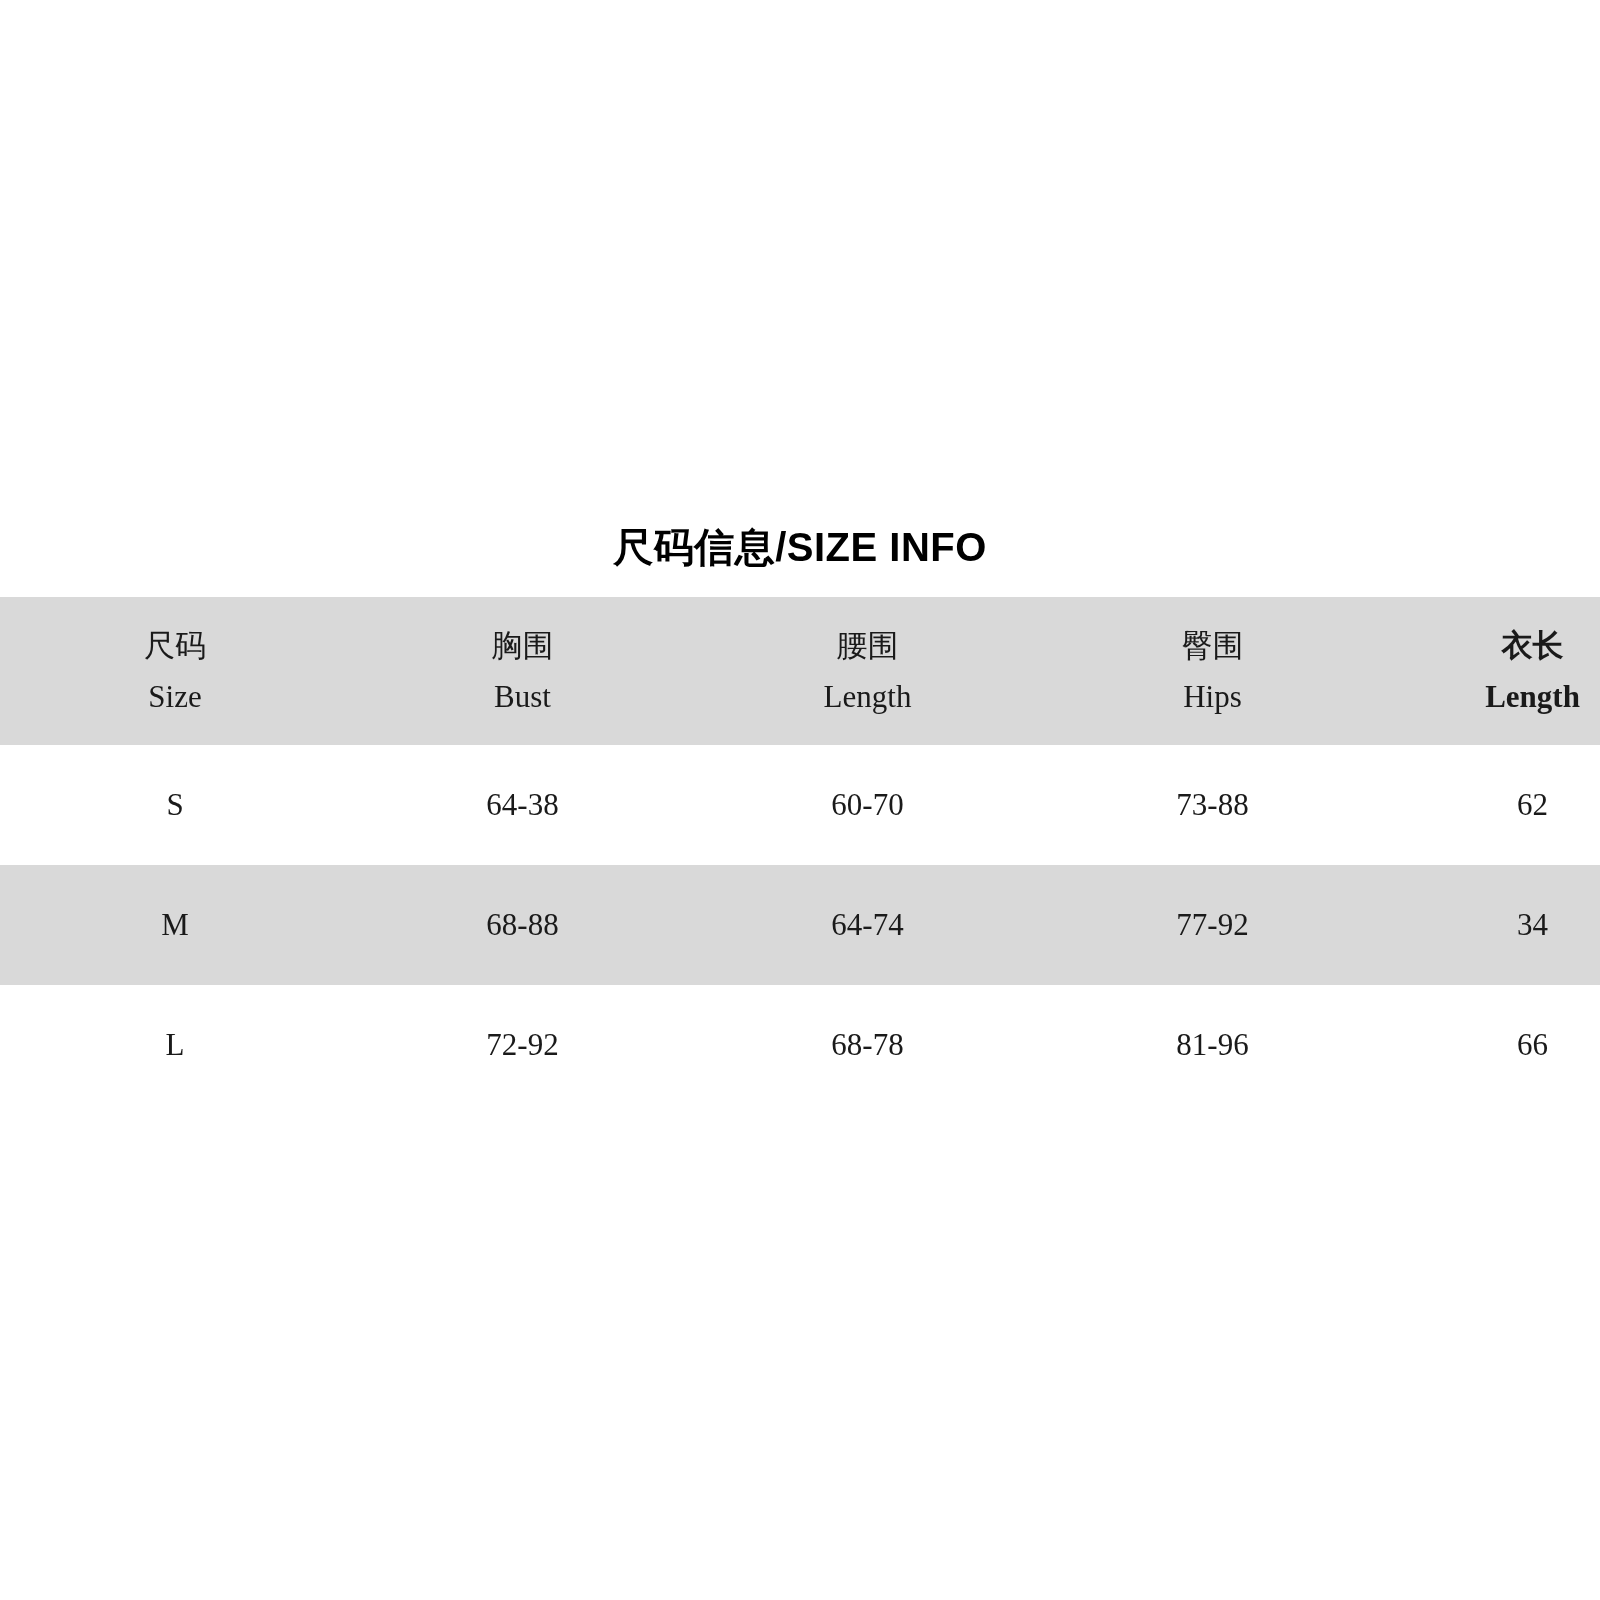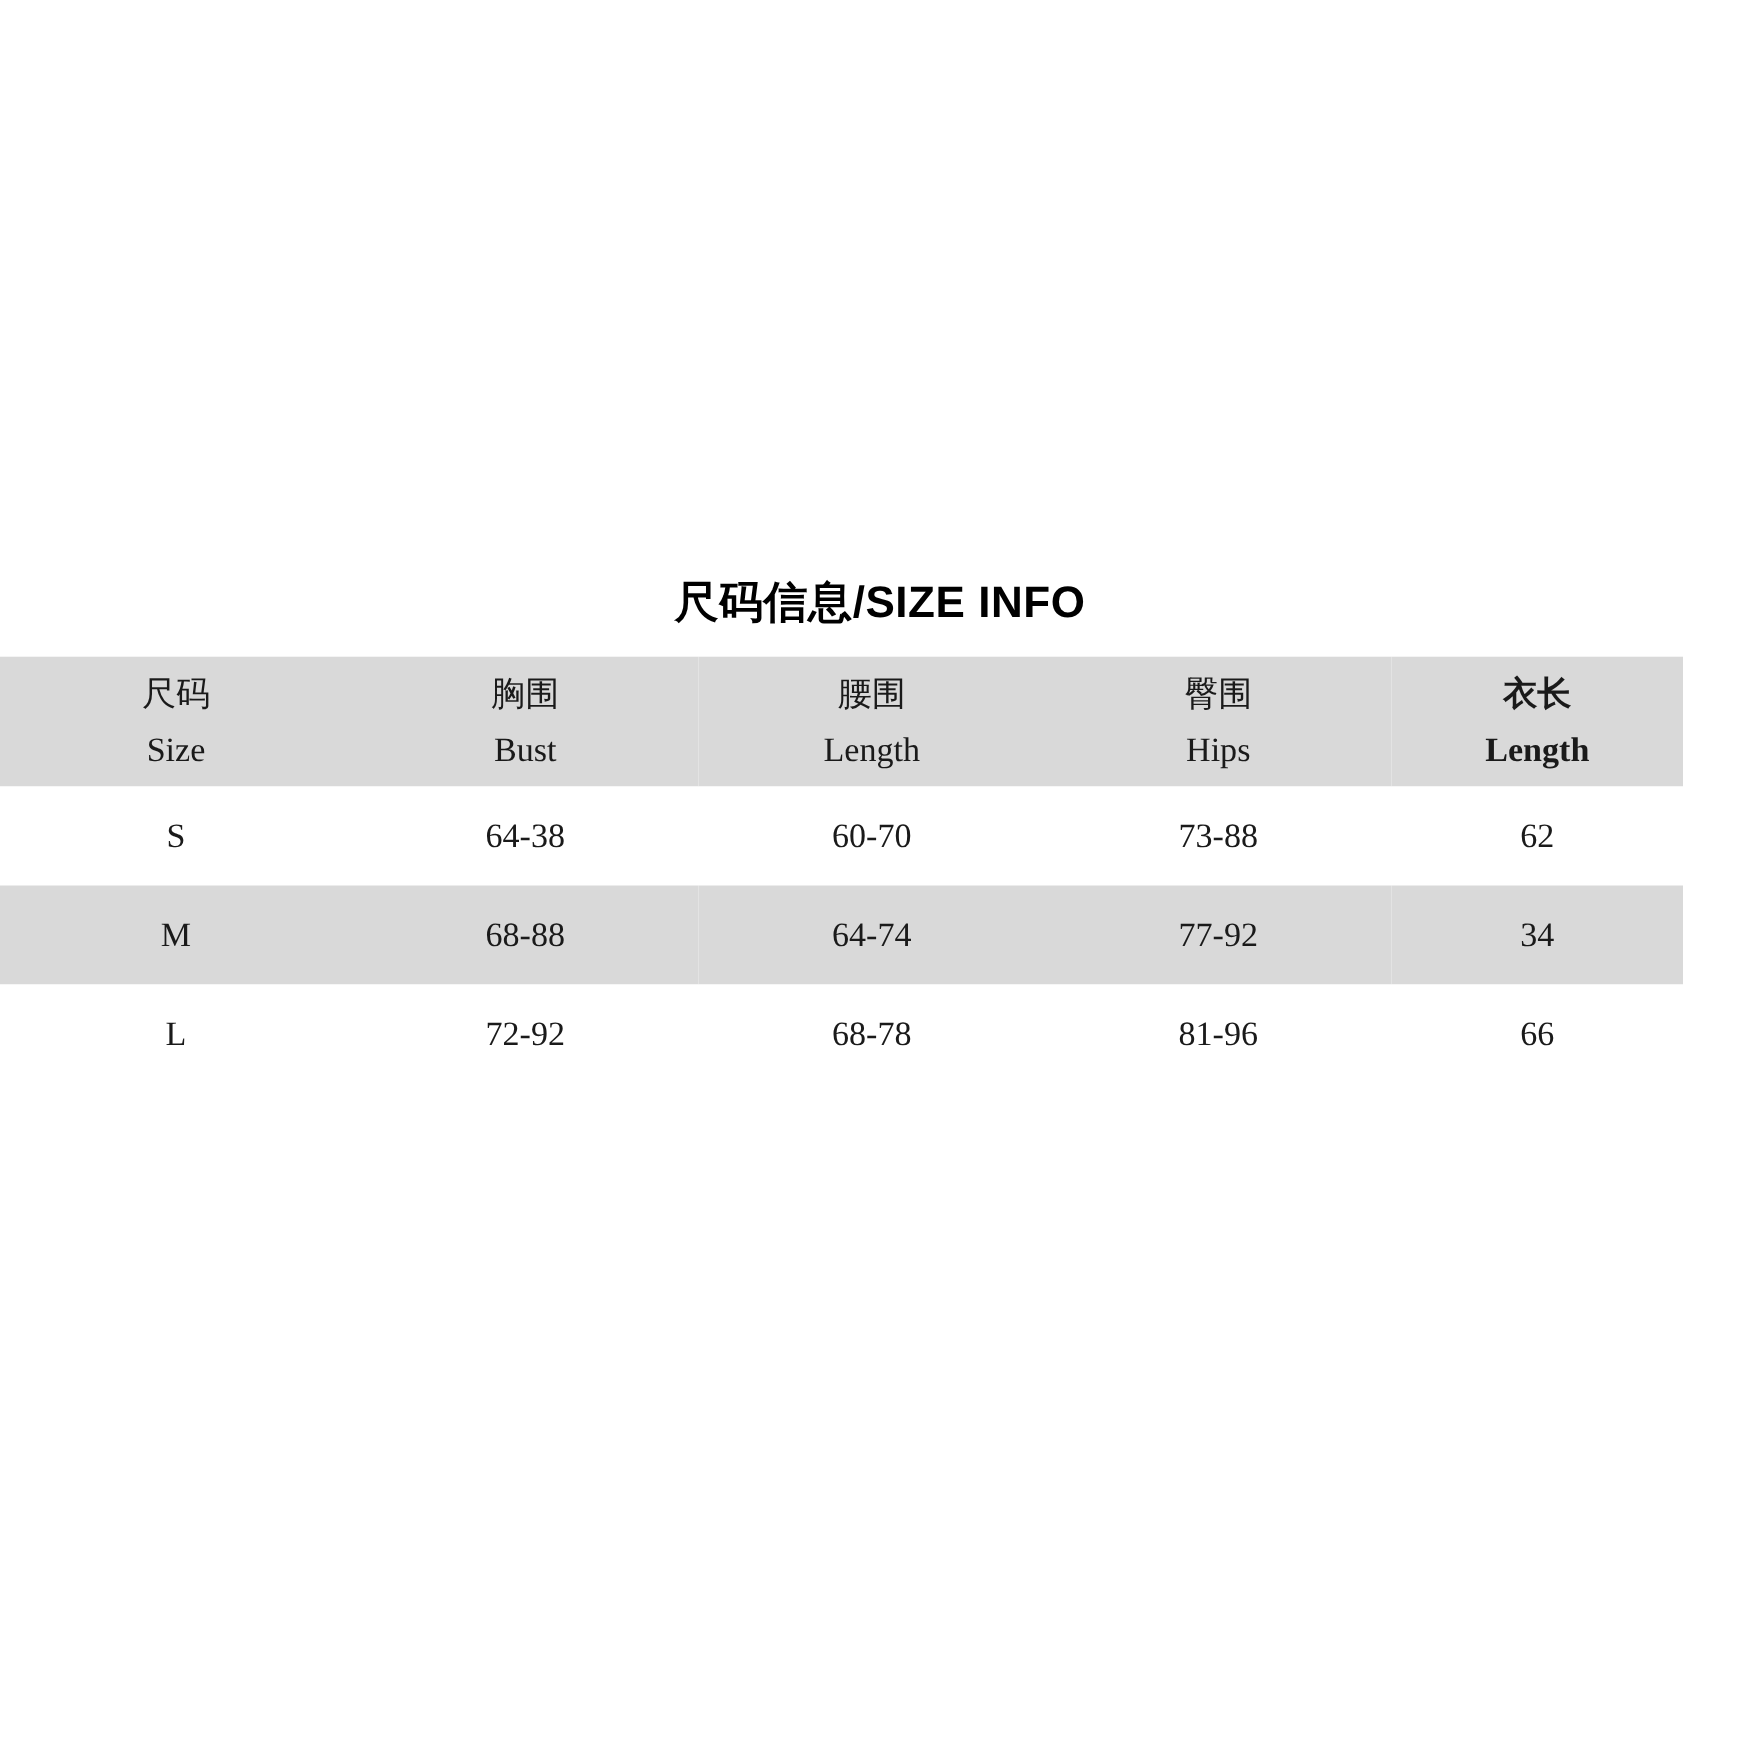--- a/index.html
+++ b/index.html
@@ -44,21 +44,21 @@
     border-collapse: collapse;
     width: 1530px;
     table-layout: fixed;
   }
   table.size-table td {
     text-align: center;
     vertical-align: middle;
     font-family: "Liberation Serif", serif;
     font-size: 31px;
     color: #1a1a1a;
-    padding: 0;
+    padding: 15px;
   }
   tr.head td {
     height: 118px;
     background: #d9d9d9;
     font-size: 31px;
     line-height: 1.65;
   }
   tr.row-odd td {
     height: 90px;
     background: #ffffff;

